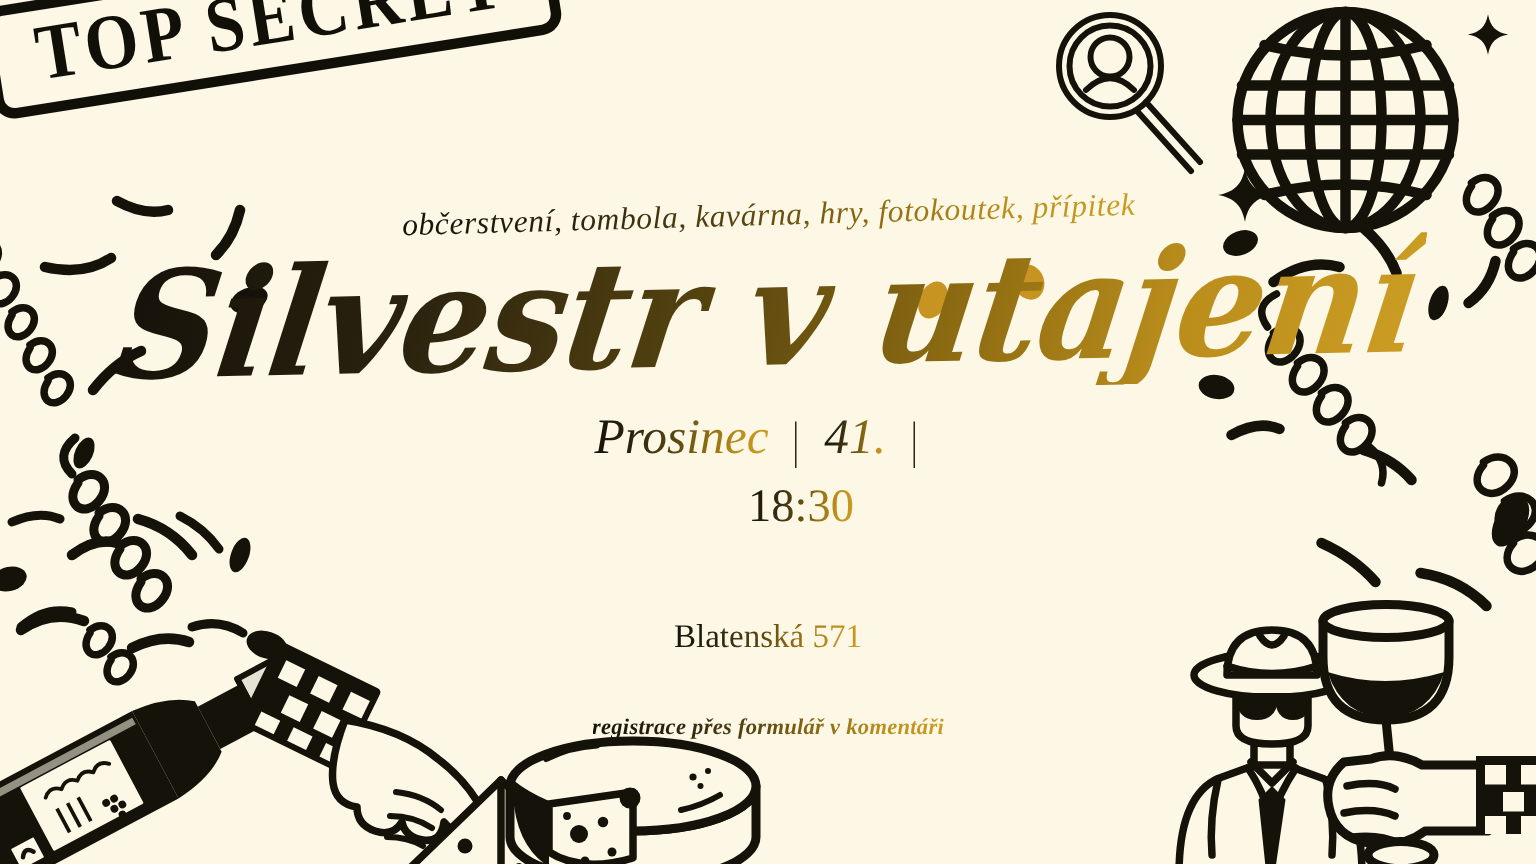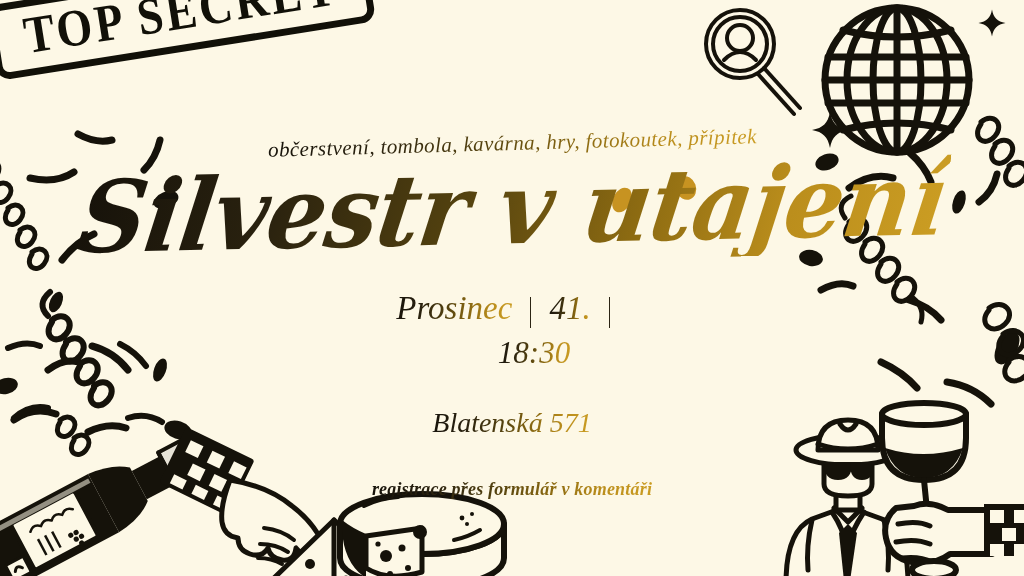--- a/index.html
+++ b/index.html
@@ -88,53 +88,51 @@
     font-weight: 700;
     font-style: italic;
     letter-spacing: -1px;
     white-space: nowrap;
     line-height: 1.05;
     transform: skewX(-9deg) rotate(-1.2deg) scaleY(1.07);
     font-family: "DejaVu Serif", "Liberation Serif", serif;
   }
 
   #dateline {
-    margin-top: 32px;
+    margin-top: 16px;
     display: flex;
     align-items: center;
     gap: 0;
     font-style: italic;
     font-size: 33px;
     white-space: nowrap;
   }
   #dateline .dsep {
     display: inline-block;
     width: 1px;
     height: 31px;
     background: #2b2414;
     margin: 0 18px;
     position: relative;
     top: 4px;
   }
   #time {
     margin-top: 8px;
-    font-style: italic;
     font-size: 31px;
     margin-left: 44px;
   }
   #venue {
-    margin-top: 36px;
-    font-style: italic;
-    font-size: 28px;
+    margin-top: 56px;
+    font-size: 22px;
   }
   #register {
     margin-top: 40px;
     font-style: italic;
     font-weight: 700;
-    font-size: 18px;
+    font-size: 15px;
     letter-spacing: .2px;
   }
 
   
   .ink   { fill: none; stroke: #15120a; stroke-linecap: round; stroke-linejoin: round; }
   .inkf  { fill: #15120a; stroke: none; }
   .paper { fill: #fdf8e6; stroke: #15120a; stroke-linecap: round; stroke-linejoin: round; }
   .lightfill { fill: #e6e2d6; stroke: #15120a; stroke-linejoin: round; }
   .gold  { fill: #c79321; stroke: none; }
 </style>

